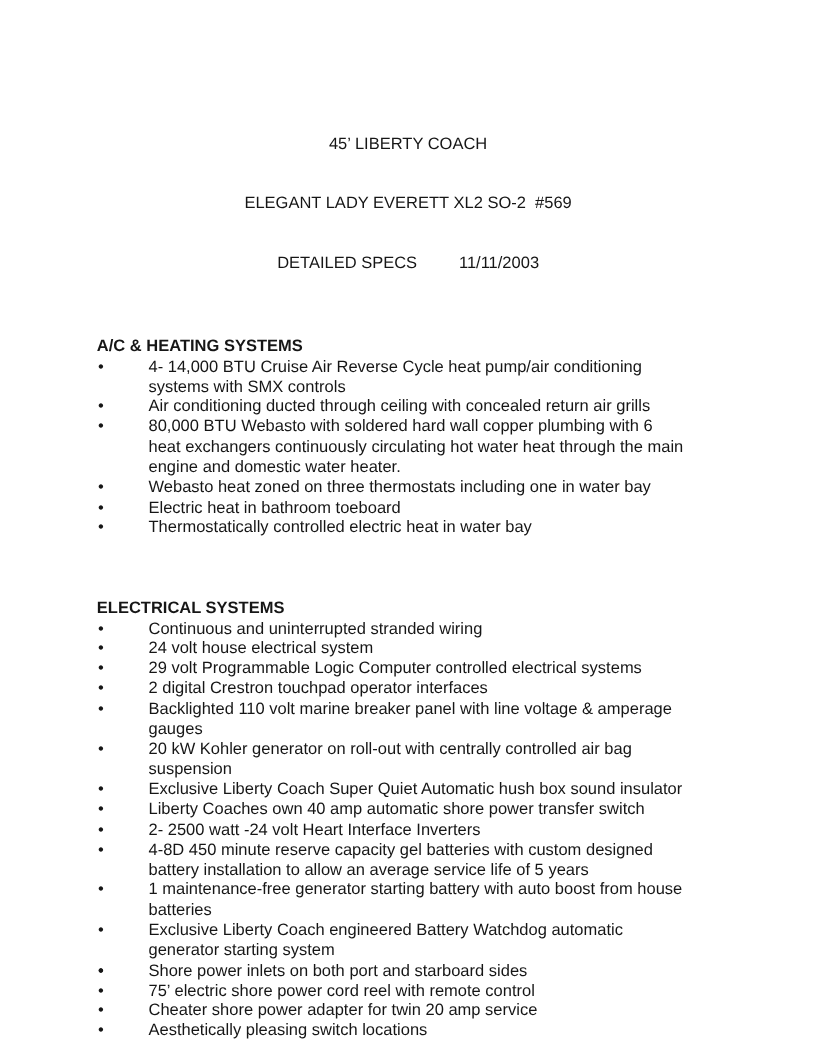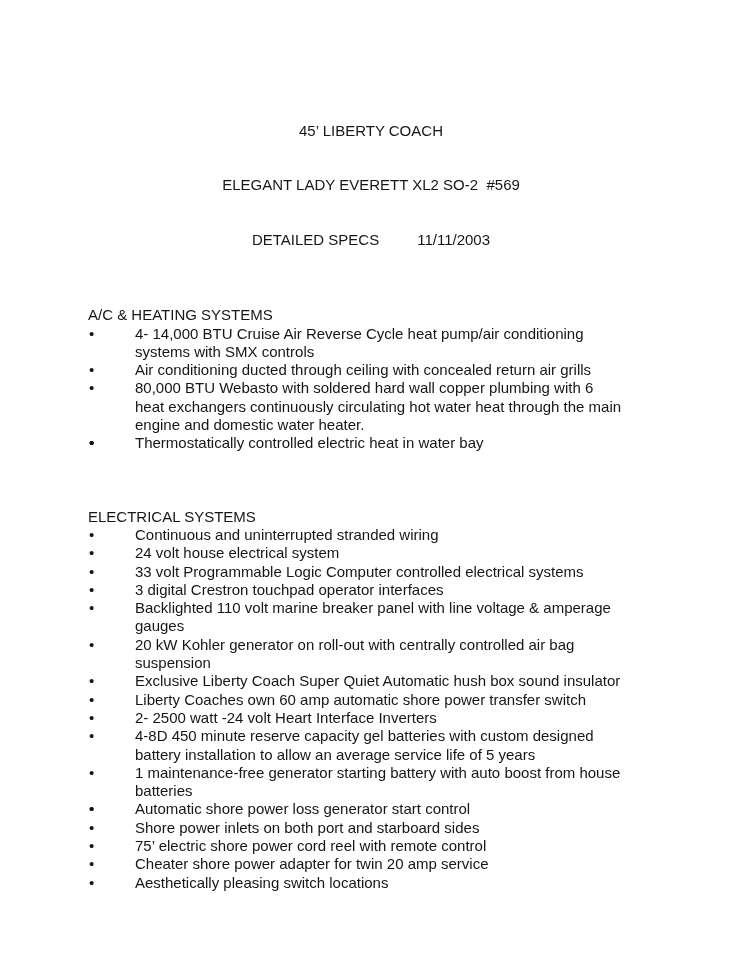--- a/index.html
+++ b/index.html
@@ -38,21 +38,21 @@
   .sections {
     margin-top: 20px;
     margin-left: 88px;
     margin-right: 24px;
   }
   .spec-section + .spec-section {
     margin-top: 55px;
   }
   .section-heading {
     font-size: 15px;
-    font-weight: normal;
+    font-weight: bold;
     margin: 0;
     white-space: pre-wrap;
   }
   ul.bullet-list {
     margin: 0;
     padding: 0;
     list-style: none;
   }
   li.bullet-item {
     position: relative;
@@ -95,24 +95,26 @@
 
   <li class="bullet-item">
     <span class="bullet">•</span>
     <span class="item-text">80,000 BTU Webasto with soldered hard wall copper plumbing with 6
 heat exchangers continuously circulating hot water heat through the main
 engine and domestic water heater.</span>
   </li>
 
   <li class="bullet-item">
     <span class="bullet">•</span>
-  </li>
-
-  <li class="bullet-item">
-    <span class="bullet">•</span>
+    <span class="item-text">Webasto heat zoned on three thermostats including one in water bay</span>
+  </li>
+
+  <li class="bullet-item">
+    <span class="bullet">•</span>
+    <span class="item-text">Electric heat in bathroom toeboard</span>
   </li>
 
   <li class="bullet-item">
     <span class="bullet">•</span>
     <span class="item-text">Thermostatically controlled electric heat in water bay</span>
   </li>
 </ul>
   </section>
 
   <section class="spec-section">
@@ -123,26 +125,26 @@
     <span class="item-text">Continuous and uninterrupted stranded wiring</span>
   </li>
 
   <li class="bullet-item">
     <span class="bullet">•</span>
     <span class="item-text">24 volt house electrical system</span>
   </li>
 
   <li class="bullet-item">
     <span class="bullet">•</span>
-    <span class="item-text">33 volt Programmable Logic Computer controlled electrical systems</span>
-  </li>
-
-  <li class="bullet-item">
-    <span class="bullet">•</span>
-    <span class="item-text">3 digital Crestron touchpad operator interfaces</span>
+    <span class="item-text">29 volt Programmable Logic Computer controlled electrical systems</span>
+  </li>
+
+  <li class="bullet-item">
+    <span class="bullet">•</span>
+    <span class="item-text">2 digital Crestron touchpad operator interfaces</span>
   </li>
 
   <li class="bullet-item">
     <span class="bullet">•</span>
     <span class="item-text">Backlighted 110 volt marine breaker panel with line voltage &amp; amperage
 gauges</span>
   </li>
 
   <li class="bullet-item">
     <span class="bullet">•</span>
@@ -150,21 +152,21 @@
 suspension</span>
   </li>
 
   <li class="bullet-item">
     <span class="bullet">•</span>
     <span class="item-text">Exclusive Liberty Coach Super Quiet Automatic hush box sound insulator</span>
   </li>
 
   <li class="bullet-item">
     <span class="bullet">•</span>
-    <span class="item-text">Liberty Coaches own 60 amp automatic shore power transfer switch</span>
+    <span class="item-text">Liberty Coaches own 40 amp automatic shore power transfer switch</span>
   </li>
 
   <li class="bullet-item">
     <span class="bullet">•</span>
     <span class="item-text">2- 2500 watt -24 volt Heart Interface Inverters</span>
   </li>
 
   <li class="bullet-item">
     <span class="bullet">•</span>
     <span class="item-text">4-8D 450 minute reserve capacity gel batteries with custom designed
@@ -172,25 +174,26 @@
   </li>
 
   <li class="bullet-item">
     <span class="bullet">•</span>
     <span class="item-text">1 maintenance-free generator starting battery with auto boost from house
 batteries</span>
   </li>
 
   <li class="bullet-item">
     <span class="bullet">•</span>
-  </li>
-
-  <li class="bullet-item">
-    <span class="bullet">•</span>
-    <span class="item-text">Automatic shore power loss generator start control</span>
+    <span class="item-text">Exclusive Liberty Coach engineered Battery Watchdog automatic
+generator starting system</span>
+  </li>
+
+  <li class="bullet-item">
+    <span class="bullet">•</span>
   </li>
 
   <li class="bullet-item">
     <span class="bullet">•</span>
     <span class="item-text">Shore power inlets on both port and starboard sides</span>
   </li>
 
   <li class="bullet-item">
     <span class="bullet">•</span>
     <span class="item-text">75’ electric shore power cord reel with remote control</span>

